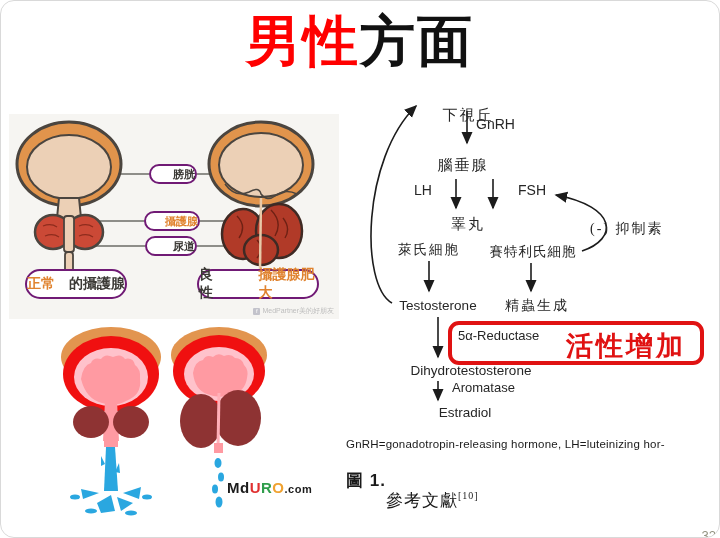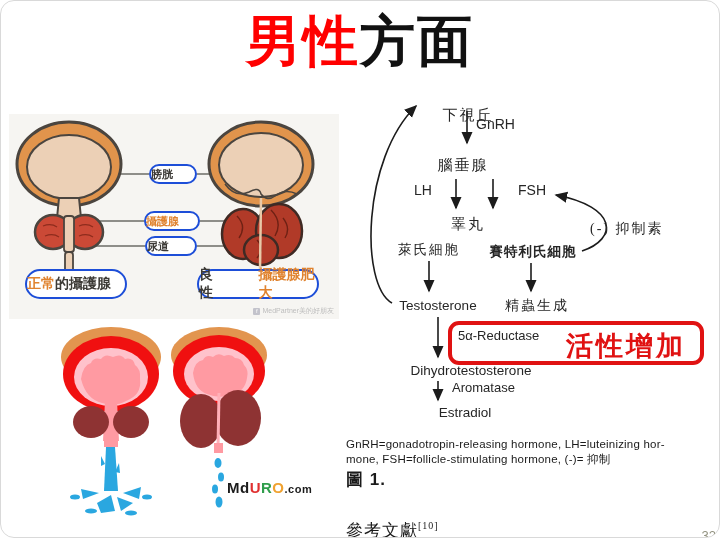--- a/index.html
+++ b/index.html
@@ -14,22 +14,22 @@
     text-align:center; font-size:55px; font-weight:bold; letter-spacing:2px;
     font-family:"Liberation Sans", sans-serif;
   }
   .title .red { color:#ff0000;margin-top:7px; }
   .title .black { color:#111; }
 
   
   .anatomy { position:absolute; left:8px; top:113px; width:330px; height:205px; background:#f6f5f2; }
   .anatomy svg { position:absolute; left:0; top:0; }
   .pill {
-    position:absolute; background:#fff; border:2px solid #1d4ed8; border-radius:12px;
-    display:flex; align-items:center; justify-content:flex-start;
+    position:absolute; background:#fff; border:2px solid #701a75; border-radius:12px;
+    display:flex; align-items:center; justify-content:flex-end;
     font-size:11px; font-weight:bold; color:#3c3a36;
   }
   .pill.big { border-radius:16px; font-size:14px; }
   .orange { color:#e0832f; }
   .watermark {
     position:absolute; right:5px; bottom:3px; display:flex; align-items:center; gap:2px;
     font-size:7px; color:#bdbdbd;
   }
   .fb-icon { display:inline-block; width:7px; height:7px; background:#c3c3cb; color:#fff;
     font-size:6px; line-height:7px; text-align:center; border-radius:1px; }
@@ -54,22 +54,22 @@
     border:4px solid #e01212; border-radius:11px; background:transparent;
   }
   .redbox .ann {
     position:absolute; right:14px; top:3px; color:#e01212; font-weight:bold;
     font-size:27px; letter-spacing:3px; font-family:"Liberation Sans", sans-serif;
   }
 
   
   .figcap { position:absolute; left:345px; top:436px; width:364px; color:#1a1a1a; }
   .abbrev { font-size:11.5px; line-height:1.3; letter-spacing:0.2px; }
-  .cap1 { margin-top:1px; display:flex; gap:8px; font-size:17px;
-          font-family:"Liberation Serif", serif; letter-spacing:1px;flex-direction:column; }
+  .cap1 { margin-top:17px; display:flex; font-size:17px;
+          font-family:"Liberation Serif", serif; letter-spacing:1px; }
   .cap1 .lbl { font-weight:bold; font-family:"Liberation Sans", sans-serif; }
   .cap1 sup { font-size:10px; }
 
   .pagenum { position:absolute; right:3px; bottom:-6px; font-size:13px; color:#90907e; }
 </style>
 </head>
 <body>
 
 <div class="slide">
 
@@ -114,21 +114,21 @@
 
     <div class="pill" style="left:140px; top:50px; width:48px; height:20px;">
       <span>膀胱</span>
     </div>
     <div class="pill" style="left:135px; top:97px; width:56px; height:20px;">
       <span class="orange">攝護腺</span>
     </div>
     <div class="pill" style="left:136px; top:122px; width:52px; height:20px;">
       <span>尿道</span>
     </div>
-    <div class="pill big" style="left:16px; top:155px; width:102px; height:30px;">
+    <div class="pill big" style="left:16px; top:155px; width:102px; height:30px;gap:14px;">
       <span class="orange">正常</span>
         <span>的攝護腺</span>
     </div>
     <div class="pill big" style="left:188px; top:155px; width:122px; height:30px;gap:36px;">
       <span>良性</span>
         <span class="orange">攝護腺肥大</span>
     </div>
     <div class="watermark">
       <span class="fb-icon">f</span>
       <span>MedPartner美的好朋友</span>
@@ -204,36 +204,35 @@
     </svg>
 
     <div class="node cjk ctr" style="left:86px; top:5px; width:72px;margin-top:12px;">下視丘</div>
     <div class="node lat" style="left:130px; top:27px; font-size:14px;">GnRH</div>
     <div class="node cjk ctr" style="left:80px; top:67px; width:74px;">腦垂腺</div>
     <div class="node lat" style="left:68px; top:93px; font-size:14px;text-align:right;">LH</div>
     <div class="node lat" style="left:160px; top:93px; font-size:14px;margin-left:12px;">FSH</div>
     <div class="node cjk ctr" style="left:95px; top:126px; width:54px;">睪丸</div>
     <div class="node cjk" style="left:244px; top:131px; font-size:14px;">(-) 抑制素</div>
     <div class="node cjk ctr" style="left:48px; top:152px; width:70px; font-size:13.5px;">萊氏細胞</div>
-    <div class="node cjk ctr" style="left:140px; top:154px; width:94px; font-size:13.5px; letter-spacing:1px;font-weight:bold;">賽特利氏細胞</div>
+    <div class="node cjk ctr" style="left:140px; top:154px; width:94px; font-size:13.5px; letter-spacing:1px;">賽特利氏細胞</div>
     <div class="node lat ctr" style="left:46px; top:209px; width:92px;">Testosterone</div>
     <div class="node cjk ctr" style="left:158px; top:208px; width:66px; font-size:14px;">精蟲生成</div>
     <div class="node lat" style="left:112px; top:239px; font-size:13px;">5α-Reductase</div>
     <div class="node lat ctr" style="left:62px; top:274px; width:126px;">Dihydrotestosterone</div>
     <div class="node lat" style="left:106px; top:291px; font-size:13px;">Aromatase</div>
     <div class="node lat ctr" style="left:86px; top:316px; width:66px;">Estradiol</div>
 
     <div class="redbox">
       <span class="ann">活性增加</span>
     </div>
   </div>
 
   <div class="figcap">
     <div class="abbrev">GnRH=gonadotropin-releasing  hormone,  LH=luteinizing  hor-</div>
-    <div class="abbrev">mone, FSH=follicle-stimulating hormone, (-)= 抑制</div>
     <div class="cap1">
       <span class="lbl">圖 1.</span>
       <span>
         <br>
         <span>參考文獻</span><sup>[10]</sup>
       </span>
     </div>
   </div>
 
   <div class="pagenum">32</div>

